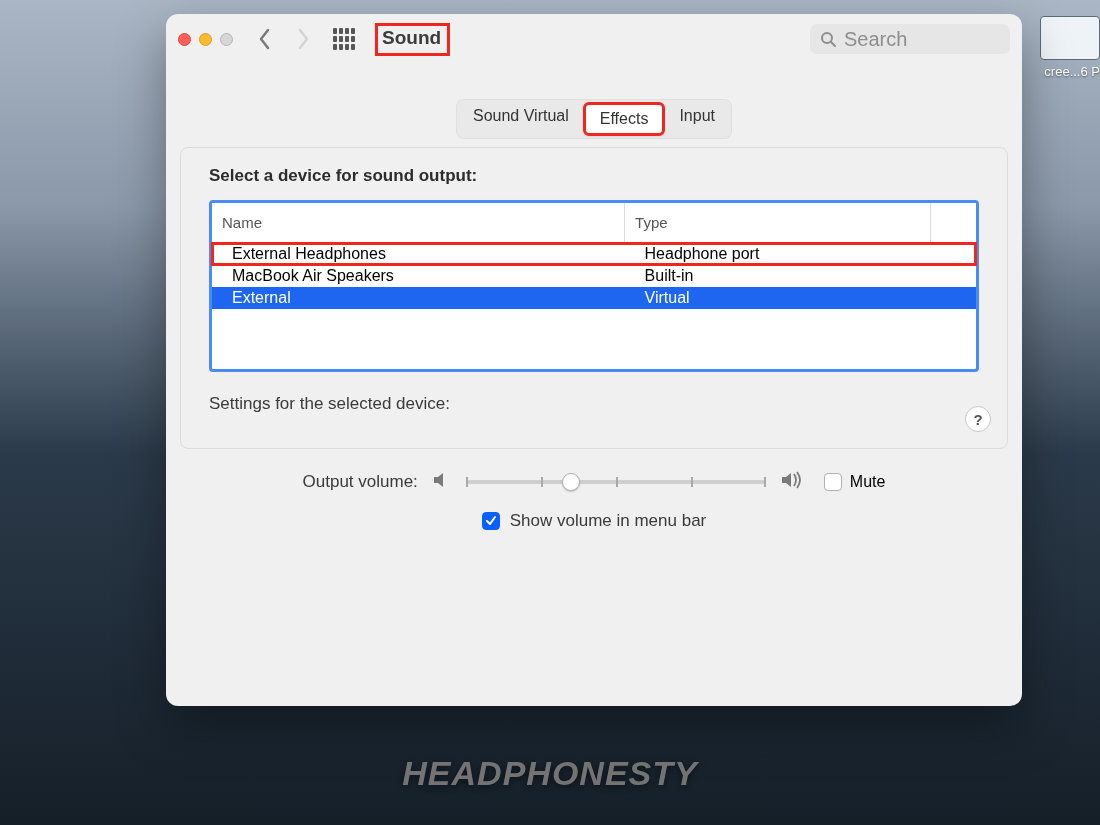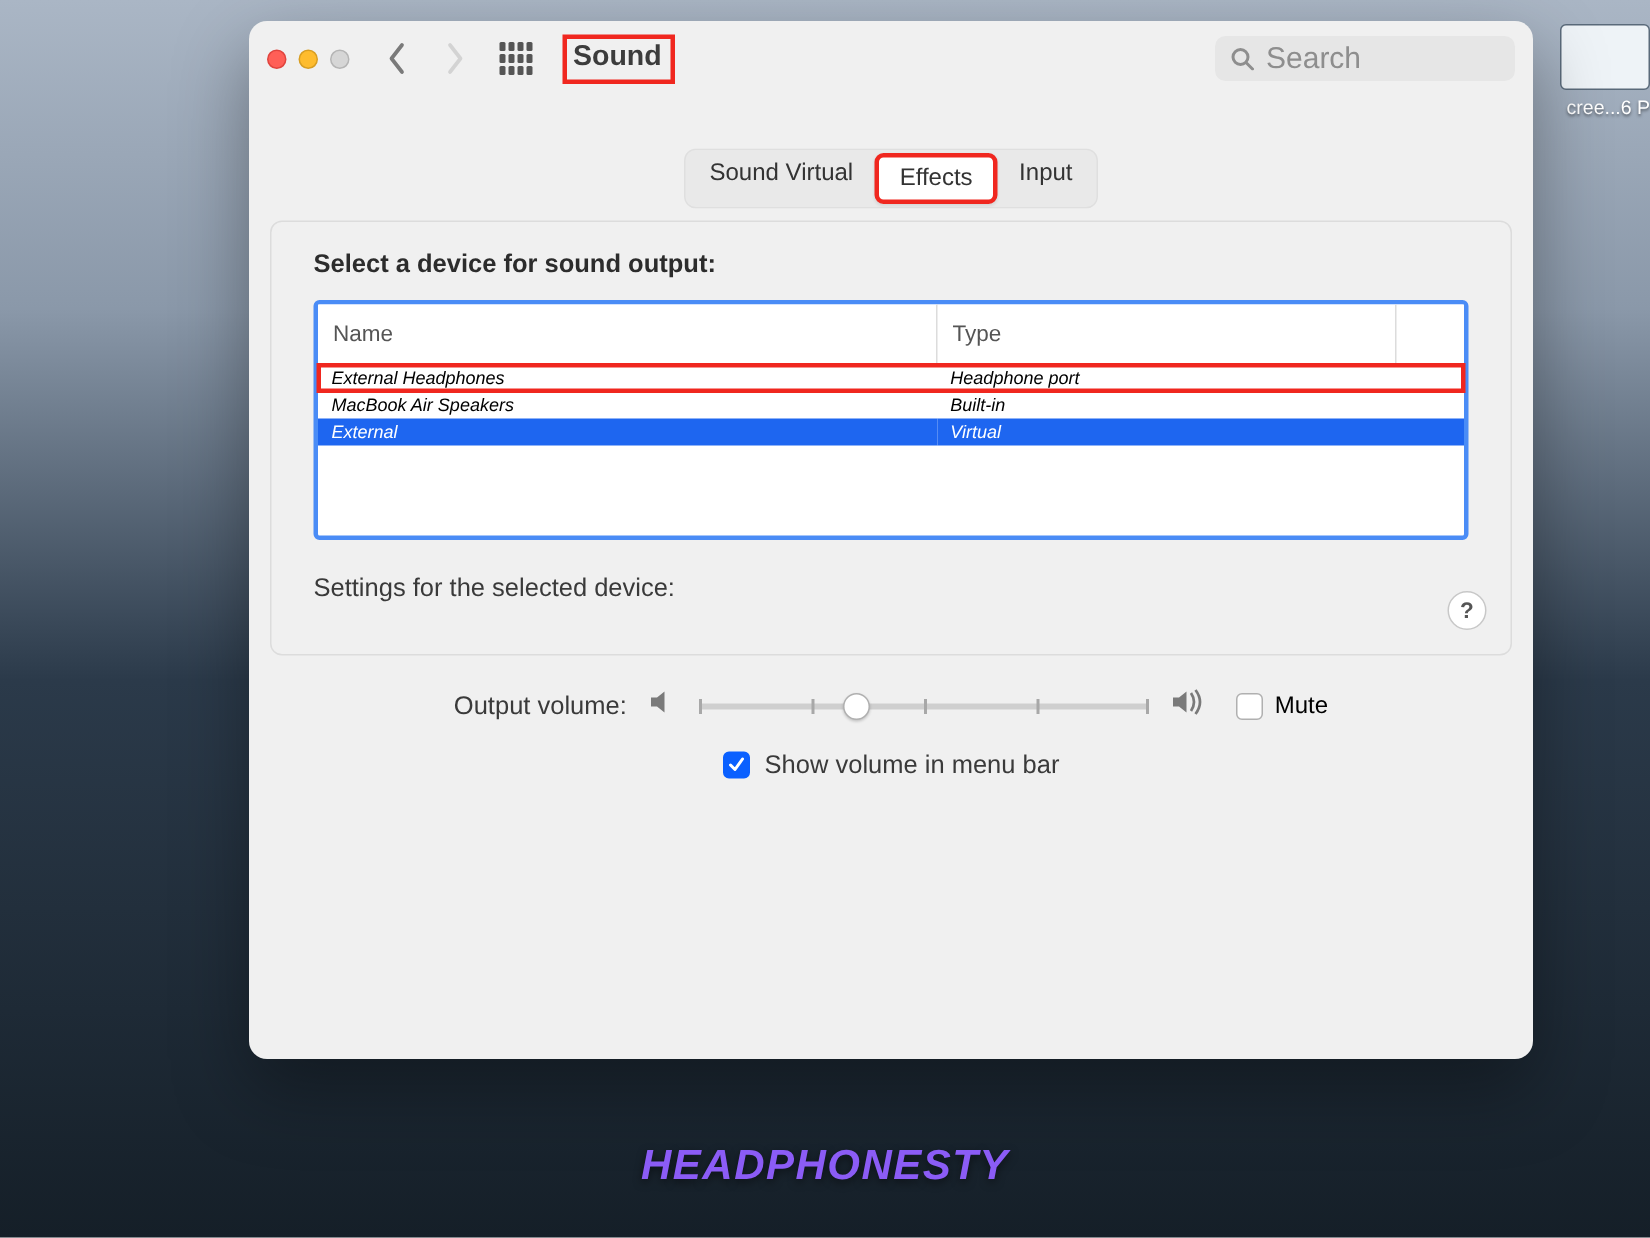--- a/index.html
+++ b/index.html
@@ -87,21 +87,21 @@
   .device-table-wrap {
     border:3px solid #4a8cf6; border-radius:4px; background:#fff;
   }
   .device-table { width:100%; border-collapse:collapse; }
   .device-table th {
     text-align:left; font-weight:400; font-size:15px; color:#555;
     padding:11px 10px; border-right:1px solid #dcdcdc; background:#fff;
   }
   .device-table th:last-child { border-right:none; }
   .device-table tr.header-row th { border-bottom:1px solid #e5e5e5; }
-  .device-table td { font-size:12px; padding:2px 9px;font-style:italic; }
+  .device-table td { font-size:16px; padding:2px 20px; }
   .row-highlight td { background:#fff; }
   .row-highlight { outline:3px solid #f0271f; outline-offset:-2px; }
   .row-selected td { background:#1e66f0; color:#fff; }
   .table-pad td { height: 60px; }
 
   .settings-heading {
     font-size:17px; color:#3a3a3a; margin-top:22px; margin-bottom:18px;
   }
 
   .balance-row {
@@ -154,22 +154,22 @@
   .chk.checked svg { display:block; }
   .chk svg { display:none; }
 
   .showvol-row {
     display:flex; align-items:center; justify-content:center; gap:10px; margin-top:18px;
     font-size:17px; color:#3a3a3a;
   }
 
   .watermark {
     position:absolute; left:0; right:0; bottom:32px; text-align:center;
-    font-size:28px; font-weight:800; font-style:italic; letter-spacing:1px;
-    color:#8b5cf6; text-shadow:0 2px 6px rgba(0,0,0,.5);
+    font-size:34px; font-weight:800; font-style:italic; letter-spacing:1px;
+    color:#737373; text-shadow:0 2px 6px rgba(0,0,0,.5);
   }
 
   .panel-wrap { position:relative; }
 </style>
 </head>
 <body>
 
 <div class="desktop-thumb"></div>
 <div class="desktop-thumb-label">cree...6 P</div>
 

